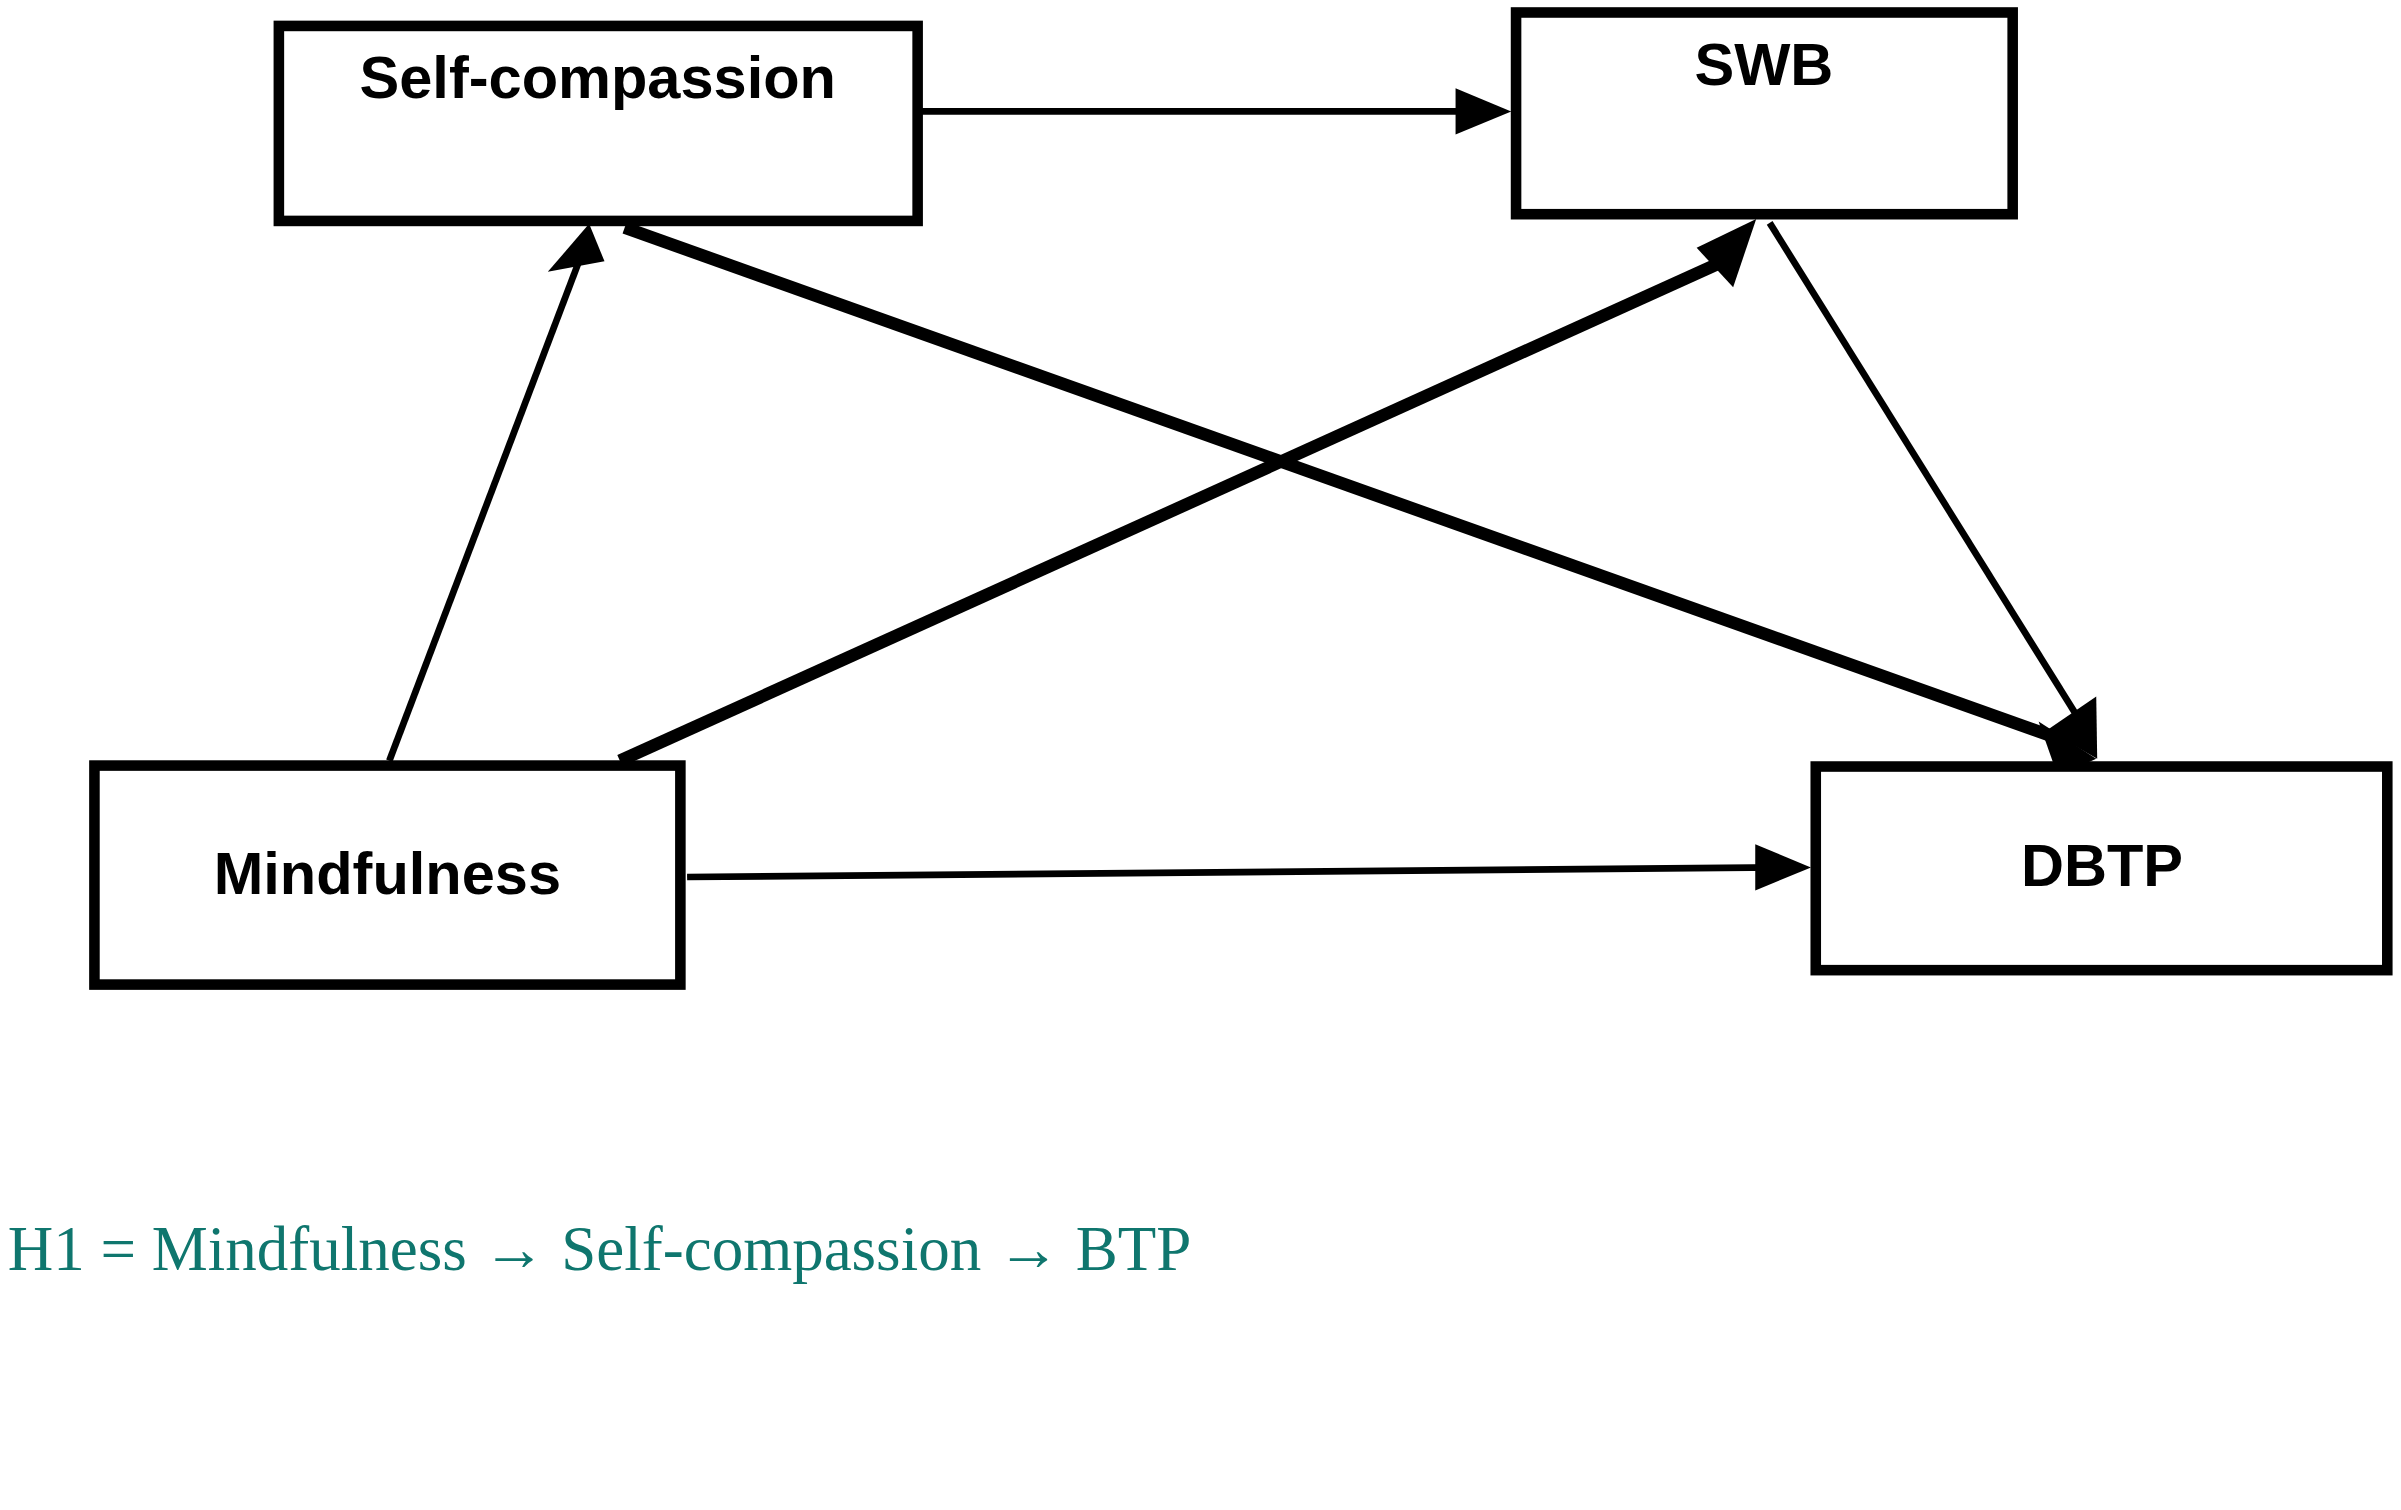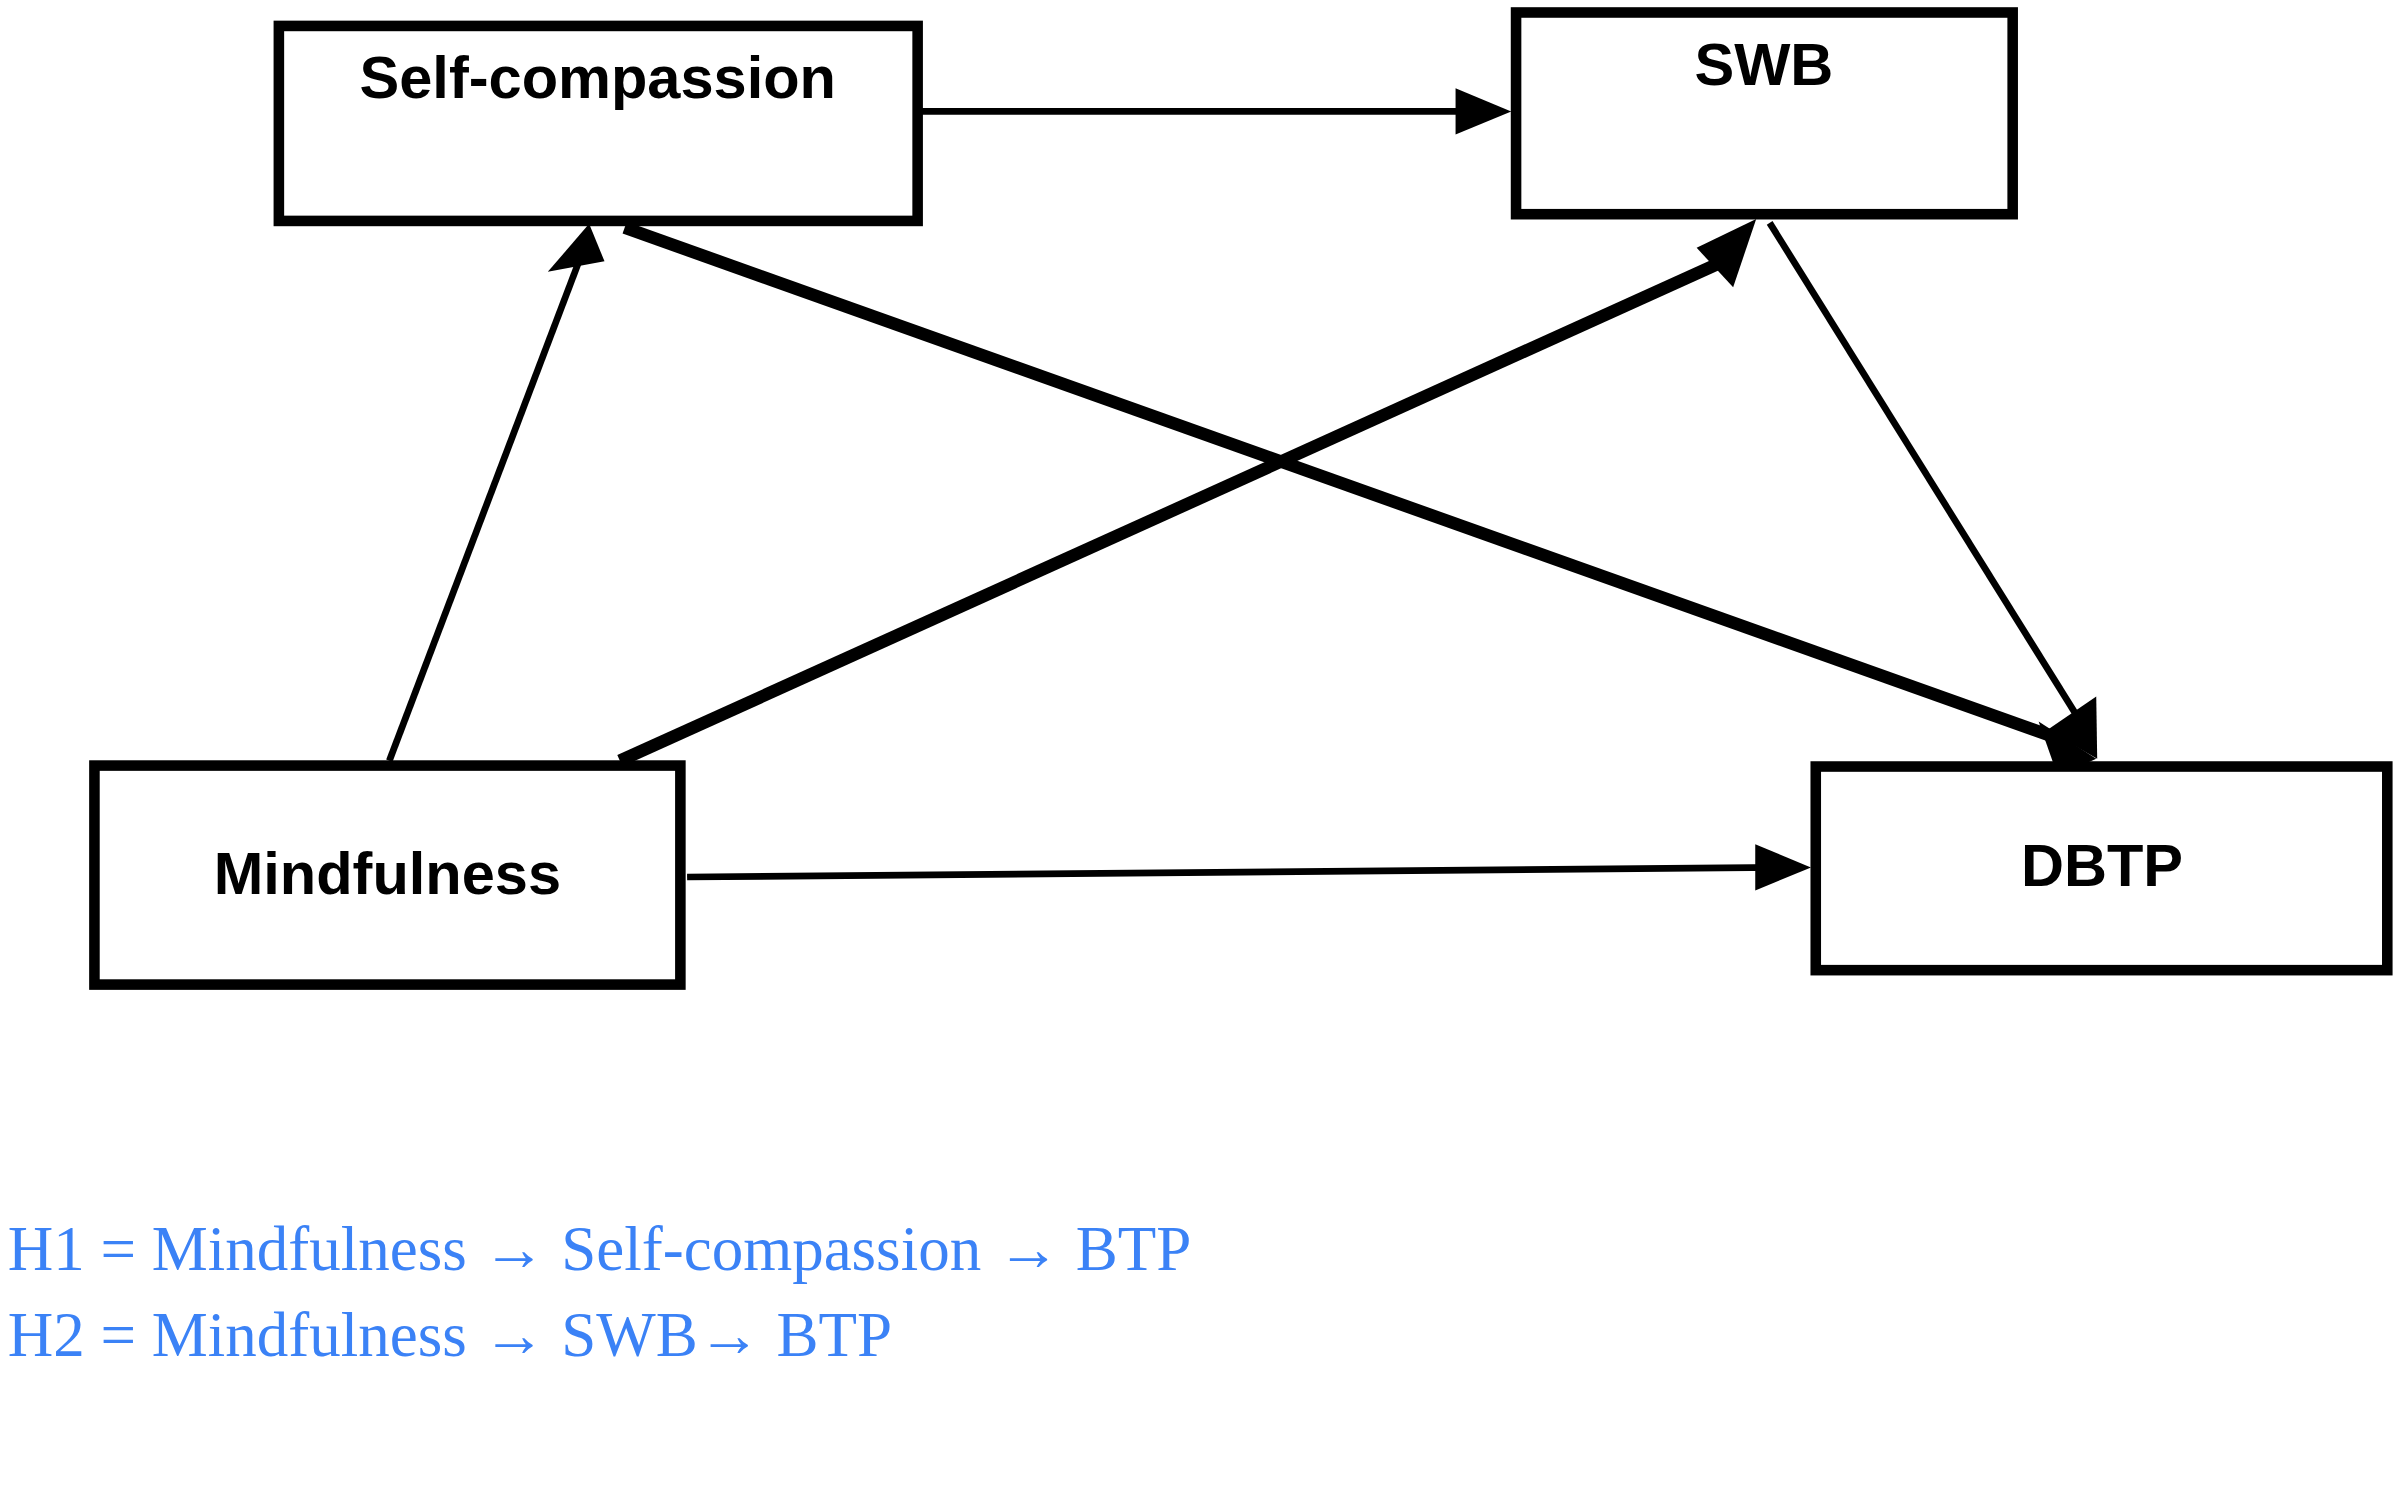--- a/index.html
+++ b/index.html
@@ -61,21 +61,21 @@
   .hypotheses-block {
     position: absolute;
     left: 7.7px;
     top: 1206px;
     width: 2114px;
   }
   .hypothesis-line {
     font-family: "Liberation Serif", serif;
     font-size: 63px;
     line-height: 86px;
-    color: #3b82f6;
+    color: #0f766e;
     white-space: pre;
     letter-spacing: 0px;
   }
 </style>
 </head>
 <body>
 
 <div id="diagram-root">
 
   <svg class="model-canvas" viewBox="0 0 2500 1572" xmlns="http://www.w3.org/2000/svg">
@@ -127,17 +127,16 @@
 
     <g>
       <rect class="node-box-rect" x="1890" y="798" width="595" height="212"></rect>
       <text class="node-label" x="2188" y="906">DBTP</text>
     </g>
 
   </svg>
 
   <div class="hypotheses-block">
     <div class="hypothesis-line">H1 = Mindfulness → Self-compassion → BTP</div>
-    <div class="hypothesis-line">H2 = Mindfulness → SWB→ BTP</div>
   </div>
 
 </div>
 
 
 </body></html>

